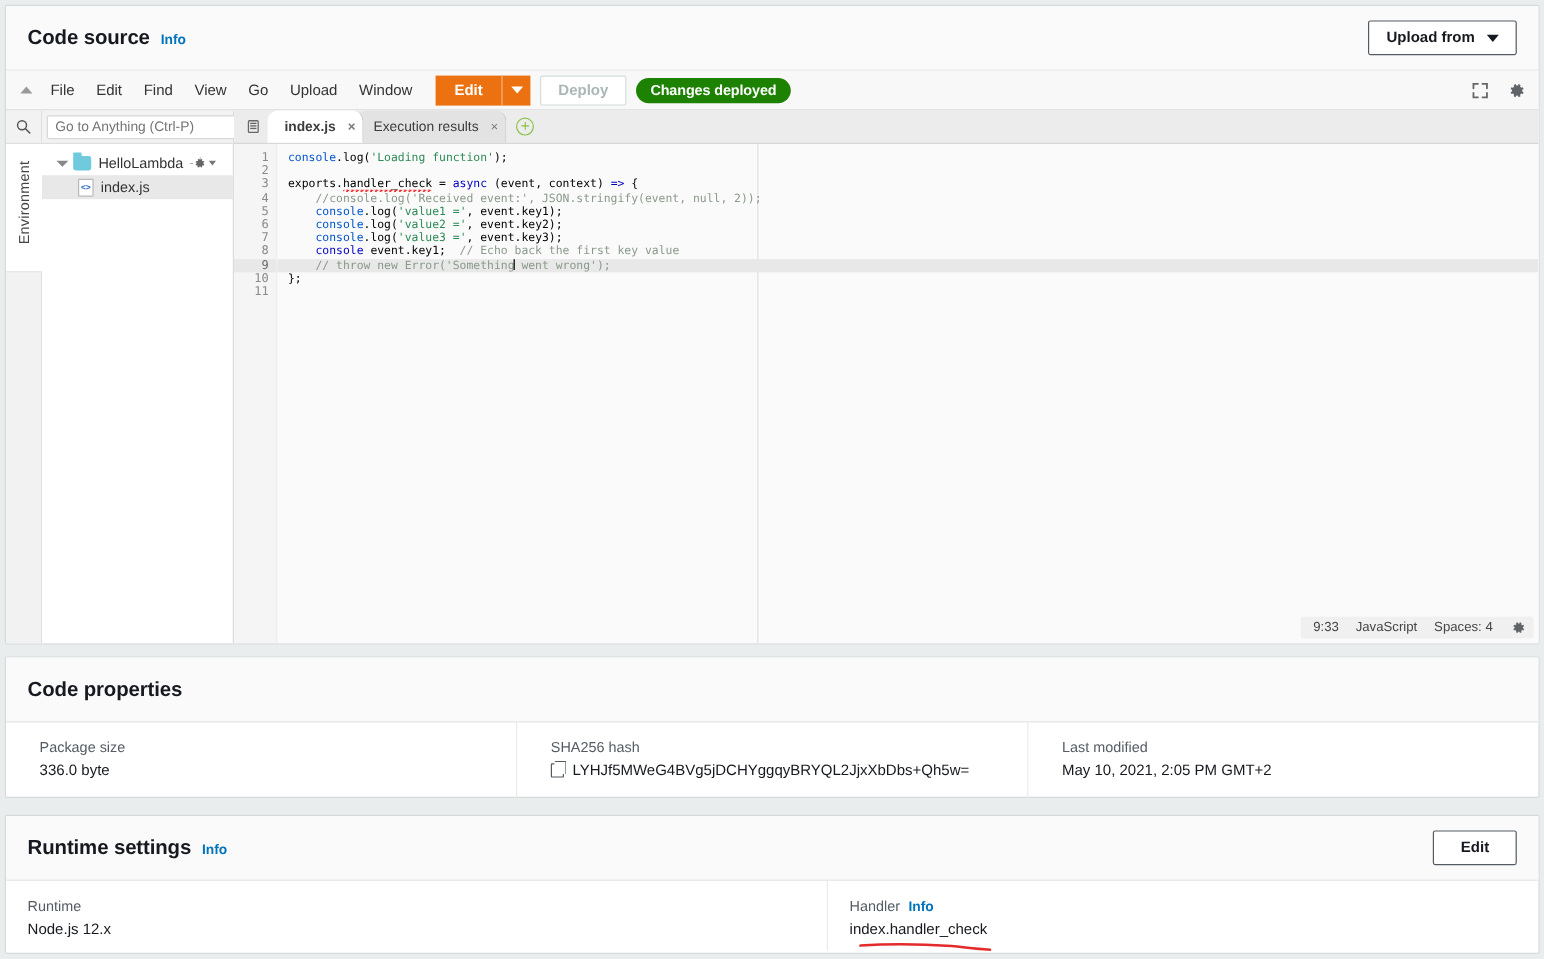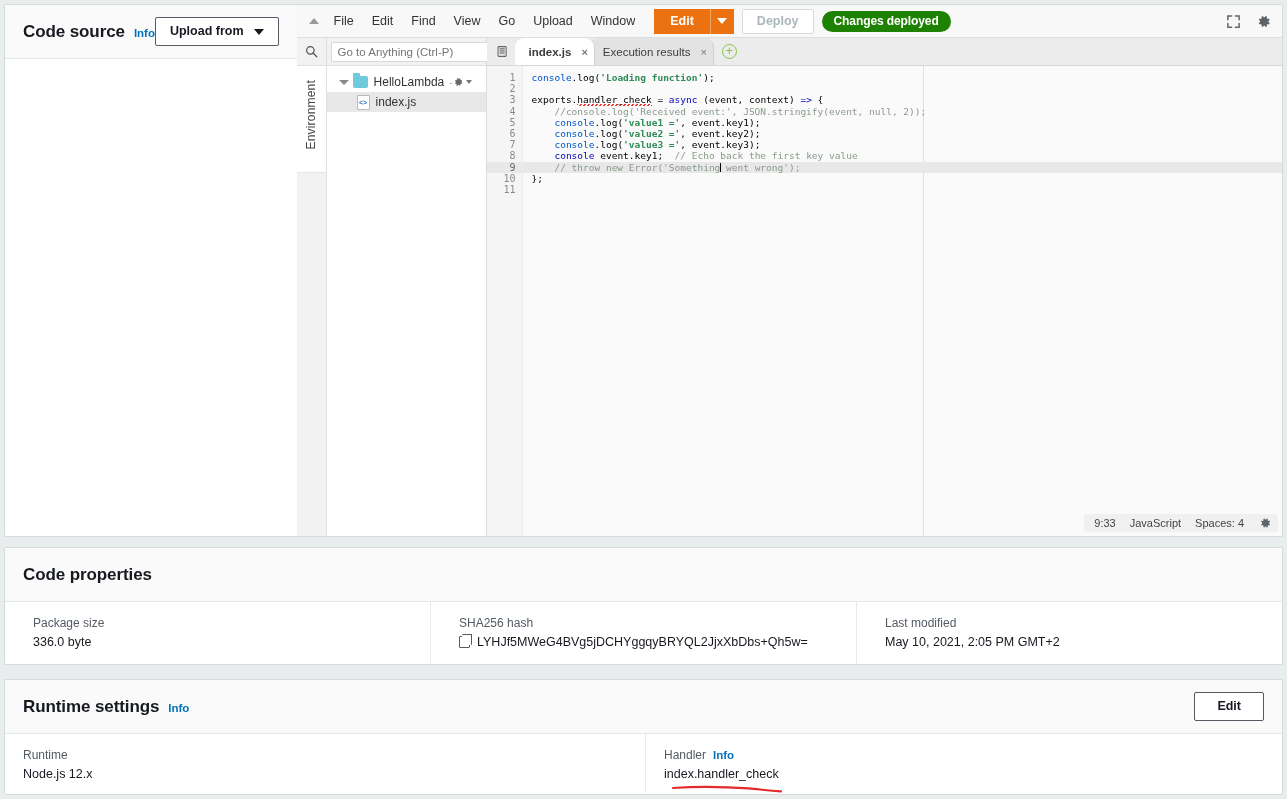--- a/index.html
+++ b/index.html
@@ -71,21 +71,21 @@
     border-top: 6px solid #16191f;
   }
 
   
   #code-source-card {
     position: absolute;
     left: 4px; top: 4px;
     width: 1279px;
     height: 533px;
     display: flex;
-    flex-direction: row;
+    flex-direction: column;
   }
   #ide {
     flex: 1;
     display: flex;
     flex-direction: column;
     background: #ffffff;
     overflow: hidden;
   }
 
   
@@ -399,21 +399,21 @@
     color: #000;
   }
   .code-line.cur { background: #e8e8e8; }
   .margin-guide {
     position: absolute;
     left: 400px;
     top: 0; bottom: 0;
     width: 1px;
     background: #e0e0e0;
   }
-  .tok-str { color: #2e8b57; font-weight: bold; }
+  .tok-str { color: #2e8b57; }
   .tok-com { color: #8a9a8a; }
   .tok-kw  { color: #0000c0; }
   .tok-fn  { color: #0055cc; }
   .squig {
     border-bottom: 2px solid transparent;
     background-image: repeating-linear-gradient(135deg, #e33 0 1.2px, transparent 1.2px 2.6px);
     background-repeat: repeat-x;
     background-size: 4px 2px;
     background-position: 0 100%;
     padding-bottom: 1px;
@@ -495,21 +495,21 @@
     left: 4px; top: 679px;
     width: 1279px;
     height: 116px;
   }
   .rt-grid { display: flex; height: 58px; }
   .rt-cell {
     padding: 14px 18px 0 18px;
     border-left: 1px solid #e9ebeb;
   }
   .rt-cell.left { width: 640px; border-left: none; }
-  .rt-cell.right { flex: 1; position: relative; }
+  .rt-cell.right { flex: 1; position: relative; margin-left: 44px; }
   .handler-annot {
     position: absolute;
     left: 25px;
     top: 49px;
     width: 112px;
     height: 12px;
     overflow: visible;
   }
 </style>
 </head>

